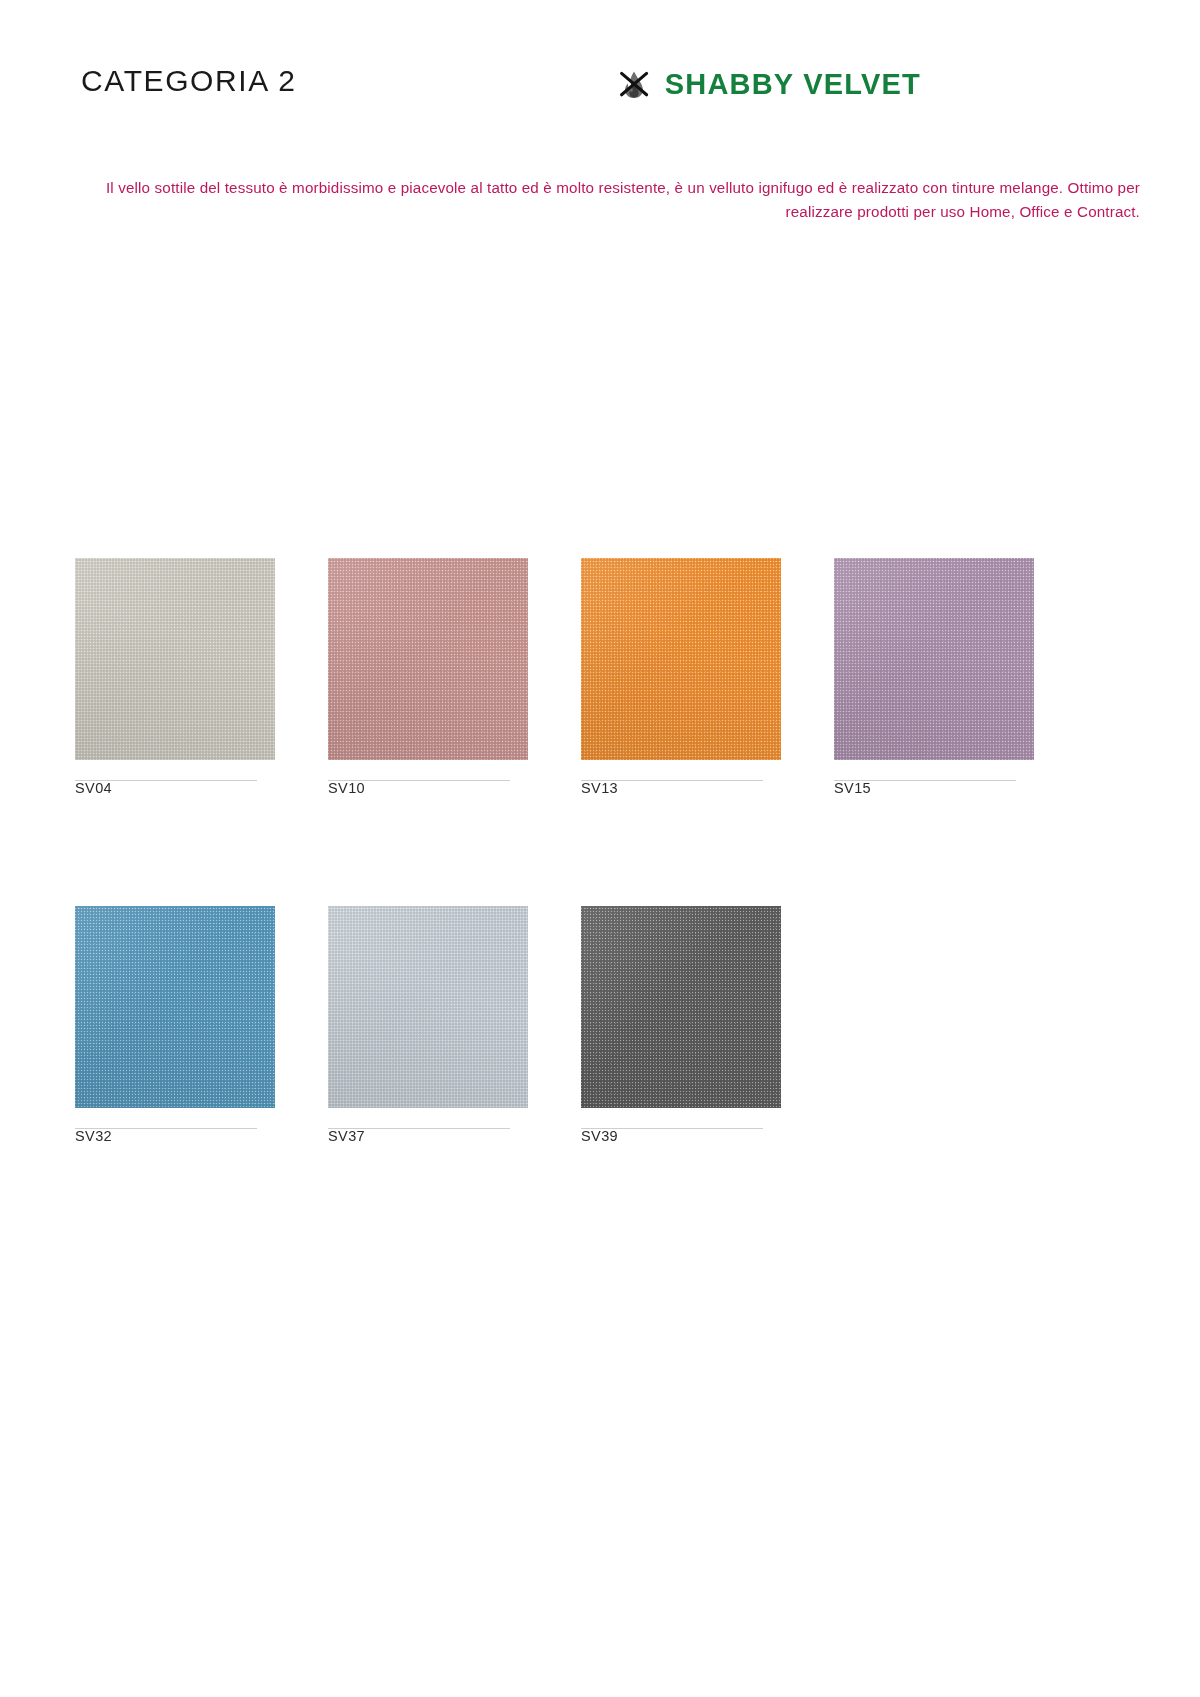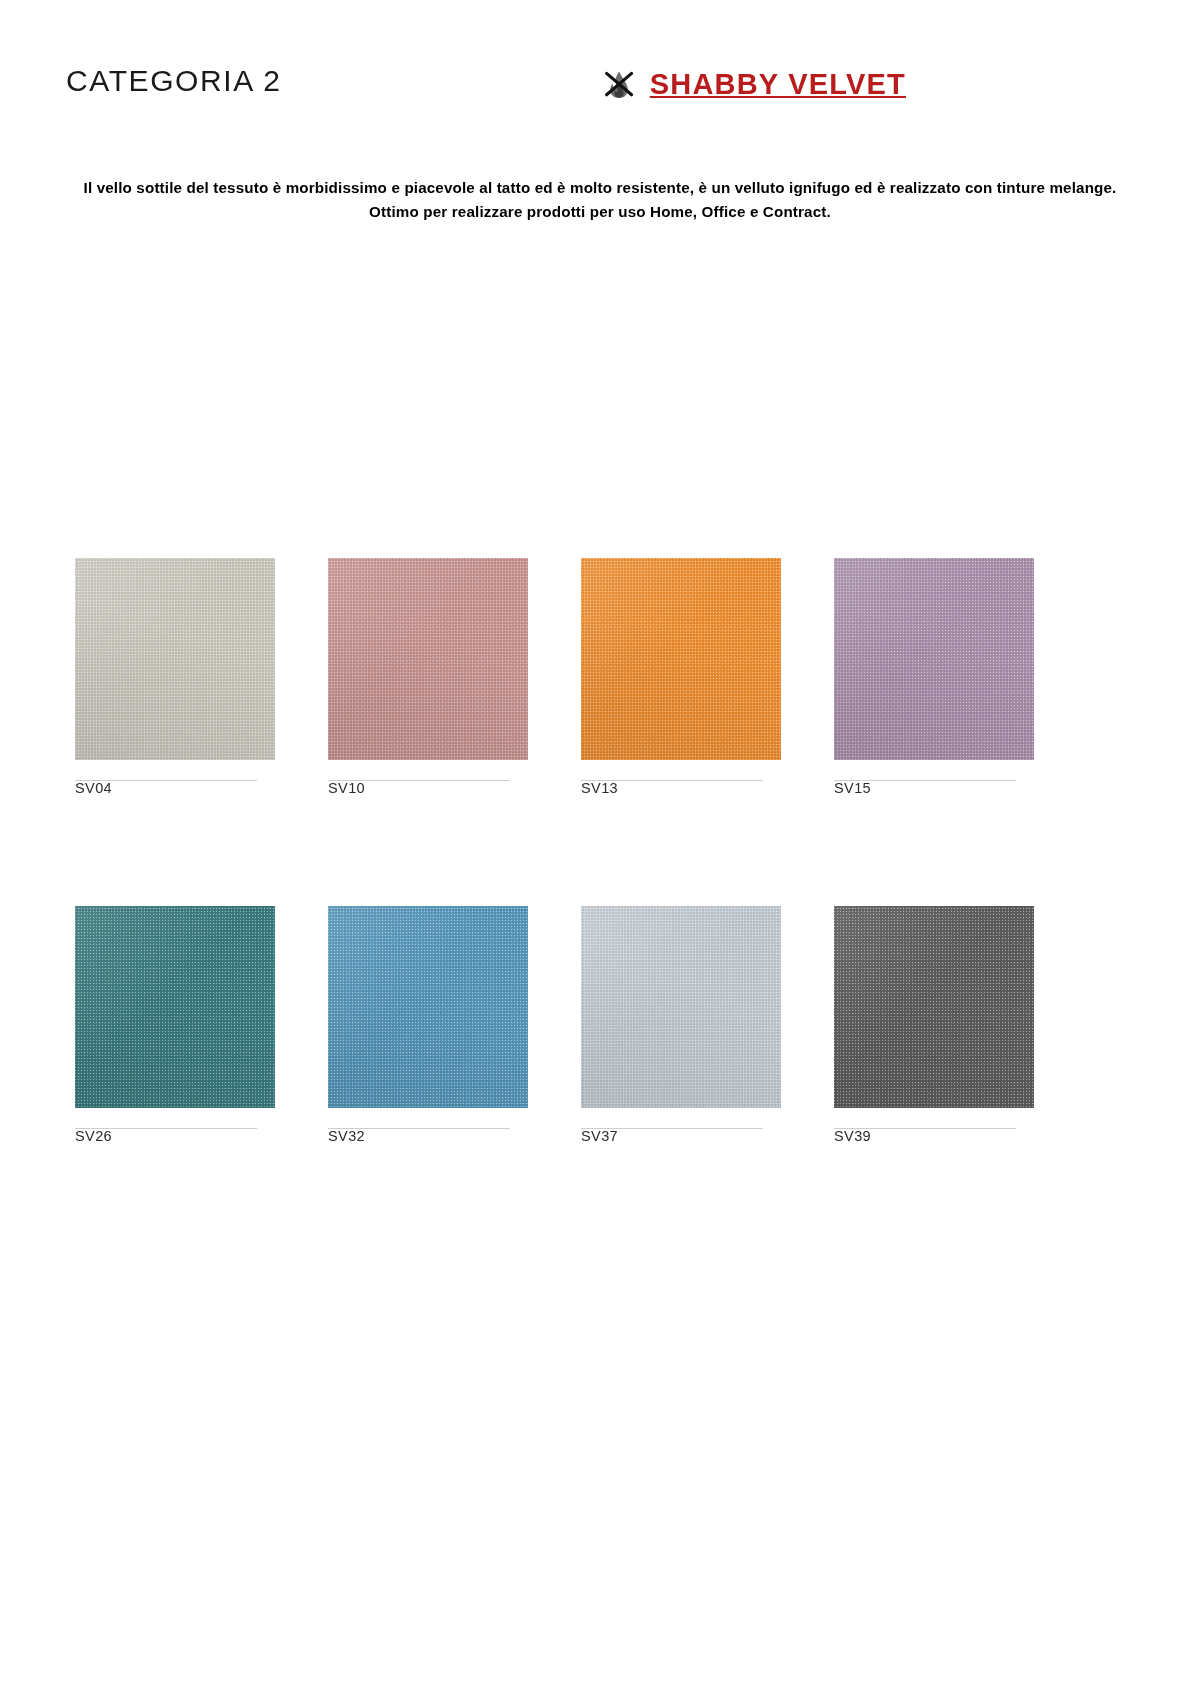--- a/index.html
+++ b/index.html
@@ -20,21 +20,21 @@
   .page {
     width: 1200px;
     height: 1697px;
     position: relative;
     background: #ffffff;
   }
 
   
   .header {
     position: absolute;
-    left: 0;
+    left: 15px;
     top: 0;
     width: 964px;
     height: 140px;
   }
 
   .page-title {
     position: absolute;
     left: 66px;
     top: 66px;
     font-size: 30px;
@@ -59,37 +59,36 @@
     width: 36px;
     height: 36px;
     display: block;
     flex: 0 0 auto;
   }
 
   .brand-name {
     font-size: 29px;
     font-weight: bold;
     letter-spacing: 1.2px;
-    color: #b91c1c;
+    color: #15803d;
     white-space: nowrap;
     line-height: 1;
-    text-decoration: underline;
   }
 
   
   .description {
     position: absolute;
     left: 60px;
     top: 176px;
     width: 1080px;
-    text-align: center;
+    text-align: right;
     font-size: 15.2px;
-    font-weight: 700;
+    font-weight: 400;
     line-height: 1.55;
-    color: #000000;
+    color: #be185d;
     letter-spacing: 0.15px;
   }
 
   
   .grid {
     position: absolute;
     left: 75px;
     top: 558px;
     width: 1040px;
     display: grid;
@@ -199,25 +198,20 @@
         <div class="swatch-chip" style="background-color: rgb(239, 143, 51);"></div>
         <div class="swatch-rule"></div>
         <div class="swatch-label">SV13</div>
       </div>
       <div class="swatch-cell">
         <div class="swatch-chip" style="background-color: rgb(171, 144, 173);"></div>
         <div class="swatch-rule"></div>
         <div class="swatch-label">SV15</div>
       </div>
       <div class="swatch-cell">
-        <div class="swatch-chip" style="background-color: rgb(58, 123, 127);"></div>
-        <div class="swatch-rule"></div>
-        <div class="swatch-label">SV26</div>
-      </div>
-      <div class="swatch-cell">
         <div class="swatch-chip" style="background-color: rgb(86, 151, 187);"></div>
         <div class="swatch-rule"></div>
         <div class="swatch-label">SV32</div>
       </div>
       <div class="swatch-cell">
         <div class="swatch-chip" style="background-color: rgb(195, 203, 210);"></div>
         <div class="swatch-rule"></div>
         <div class="swatch-label">SV37</div>
       </div>
       <div class="swatch-cell">

